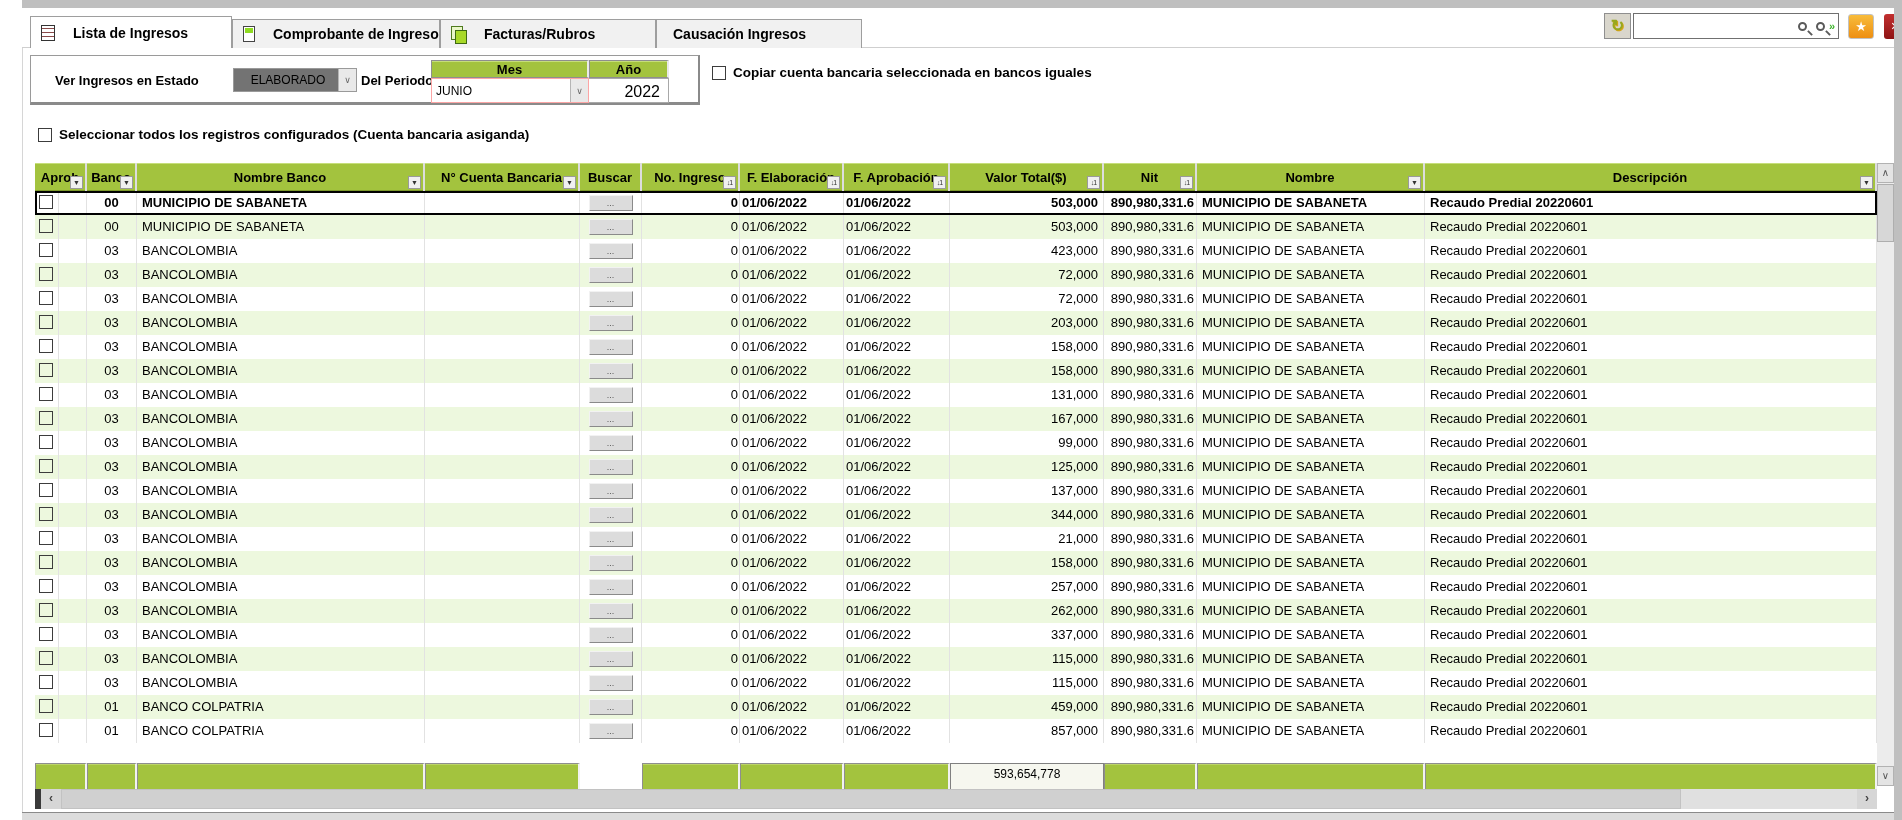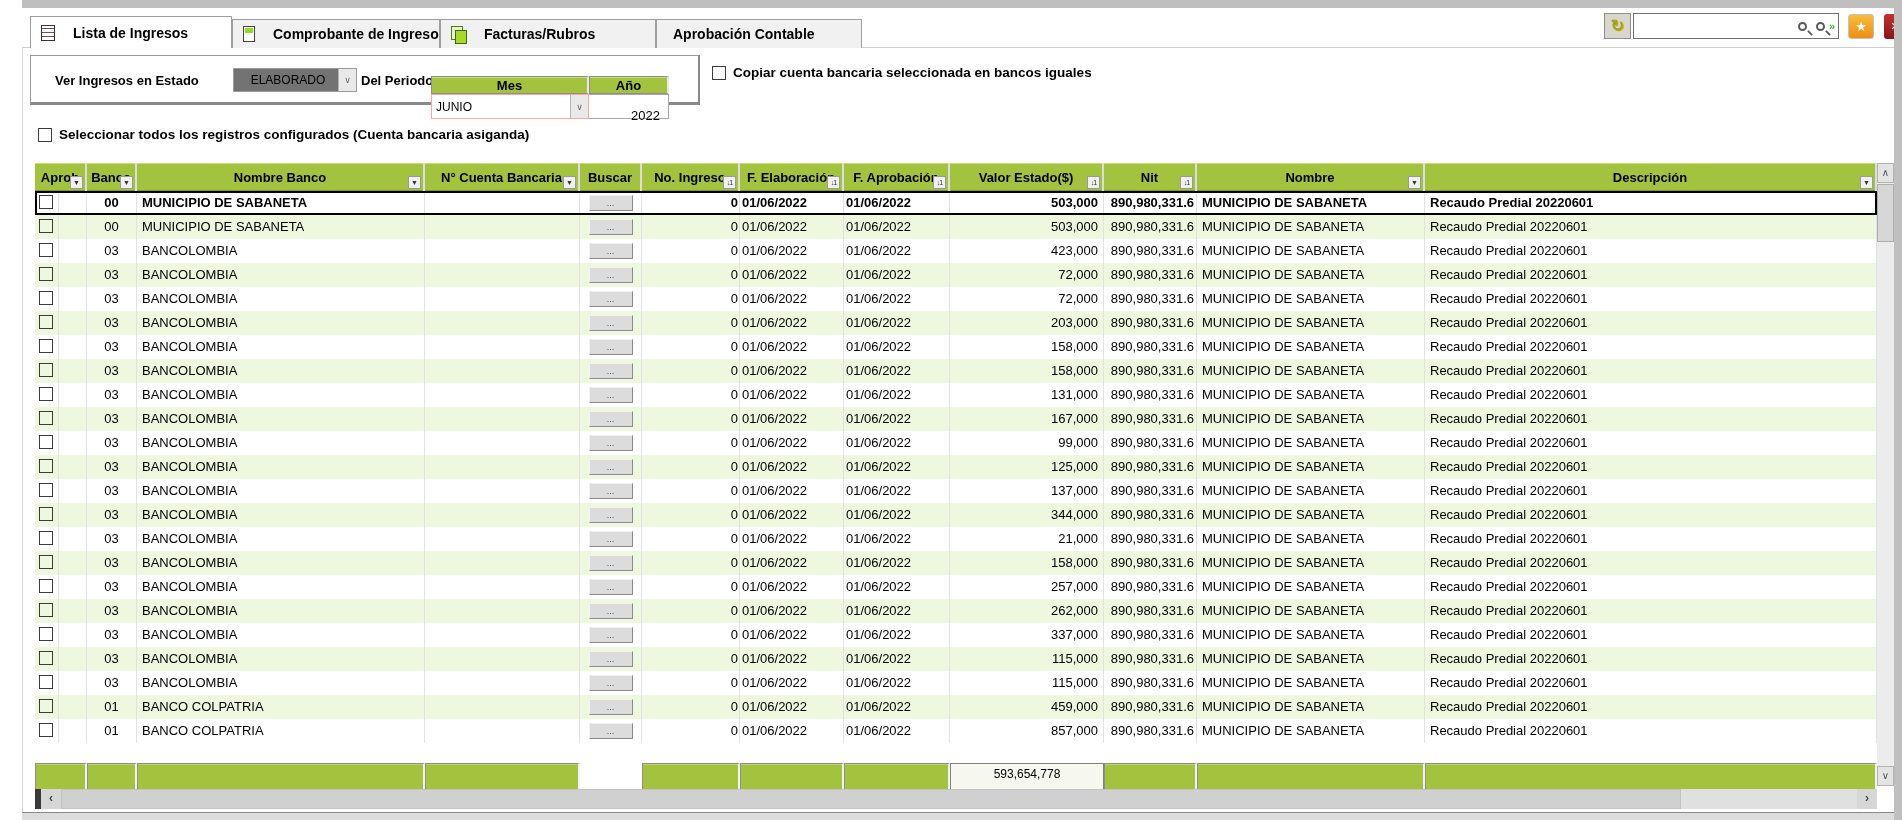--- a/index.html
+++ b/index.html
@@ -56,30 +56,30 @@
   .filter-panel { position:absolute; left:30px; top:55px; width:670px; height:50px;
     background:#fff; border:1px solid #9A9A9A; border-right:2px solid #8A8A8A; border-bottom:3px solid #8A8A8A; }
   .f-label { position:absolute; font-size:13px; font-weight:bold; white-space:nowrap; }
   .estado-label { left:24px; top:17px; }
   .estado-select { position:absolute; left:202px; top:12px; width:124px; height:24px;
     border:1px solid #9A9A9A; background:#737373; display:flex; align-items:center;text-align:center; }
   .estado-select .sel-text { flex:1; font-size:12px; padding-left:4px; overflow:hidden; white-space:nowrap; }
   .combo-btn { width:18px; height:100%; background:#E9E9E9; border-left:1px solid #B5B5B5;
     display:flex; align-items:center; justify-content:center; font-size:9px; color:#666; flex:none; }
   .periodo-label { left:330px; top:17px; }
-  .mini-table { position:absolute; left:400px; top:20px; width:238px; }
+  .mini-table { position:absolute; left:400px; top:4px; width:238px; }
   .mini-head { display:flex; height:18px; }
   .mini-head .mh { background:#A3C33E; font-weight:bold; font-size:13px; text-align:center; line-height:18px;
     border:1px solid #8E8E8E; border-right:2px solid #E9E9E9; box-shadow:inset 0 1px 0 #C6DE7A; }
   .mh-mes { width:158px; } .mh-anio { width:80px; }
   .mini-vals { display:flex; height:25px; }
   .mes-select { width:158px; border:1px solid #fca5a5; background:#fff; display:flex; align-items:center; }
   .mes-select .sel-text { flex:1; font-size:12px; padding-left:4px; }
   .anio-cell { width:80px; border:1px solid #A8A8A8; border-left:none; background:#fff;
-    font-size:13px; text-align:right; padding:13px 8px 0 0; }
+    font-size:16px; text-align:right; padding:4px 8px 0 0; }
   .copiar-row { position:absolute; left:712px; top:65px; display:flex; align-items:center; gap:7px; }
   .selectall-row { position:absolute; left:38px; top:127px; display:flex; align-items:center; gap:7px; }
   .cbx { width:14px; height:14px; border:1px solid #3C3C3C; background:#fff; flex:none; }
   .cb-label { font-size:13.5px; font-weight:bold; white-space:nowrap; }
 
   
   .grid { position:absolute; left:35px; top:163px; width:1842px; }
   .ghead { display:flex; height:28px; }
   .hcell { position:relative; background:#A3C33E; font-weight:bold; font-size:13px;
     display:flex; align-items:center; justify-content:center; white-space:nowrap; overflow:hidden;
@@ -144,21 +144,21 @@
   </div>
   <div class="tab t2">
     <span class="ico-doc"></span>
     <span>Comprobante de Ingreso</span>
   </div>
   <div class="tab t3">
     <span class="ico-pages"></span>
     <span>Facturas/Rubros</span>
   </div>
   <div class="tab t4">
-    <span>Aprobación Contable</span>
+    <span>Causación Ingresos</span>
   </div>
 </div>
 
 <div class="refresh-btn">
   <span class="refresh-glyph">↻</span>
 </div>
 <div class="search-box">
   <input class="search-input" type="text" value="" style="">
   <span class="mag"></span>
   <span class="mag mag-go"></span>
@@ -228,21 +228,21 @@
     </div>
     <div class="hcell w-felab">
       <span>F. Elaboración</span>
       <span class="fbtn sort">↓1</span>
     </div>
     <div class="hcell w-faprob">
       <span>F. Aprobación</span>
       <span class="fbtn sort">↓1</span>
     </div>
     <div class="hcell w-valor">
-      <span>Valor Estado($)</span>
+      <span>Valor Total($)</span>
       <span class="fbtn sort">↓1</span>
     </div>
     <div class="hcell w-nit">
       <span>Nit</span>
       <span class="fbtn sort">↓1</span>
     </div>
     <div class="hcell w-nombre">
       <span>Nombre</span>
       <span class="fbtn">▼</span>
     </div>

